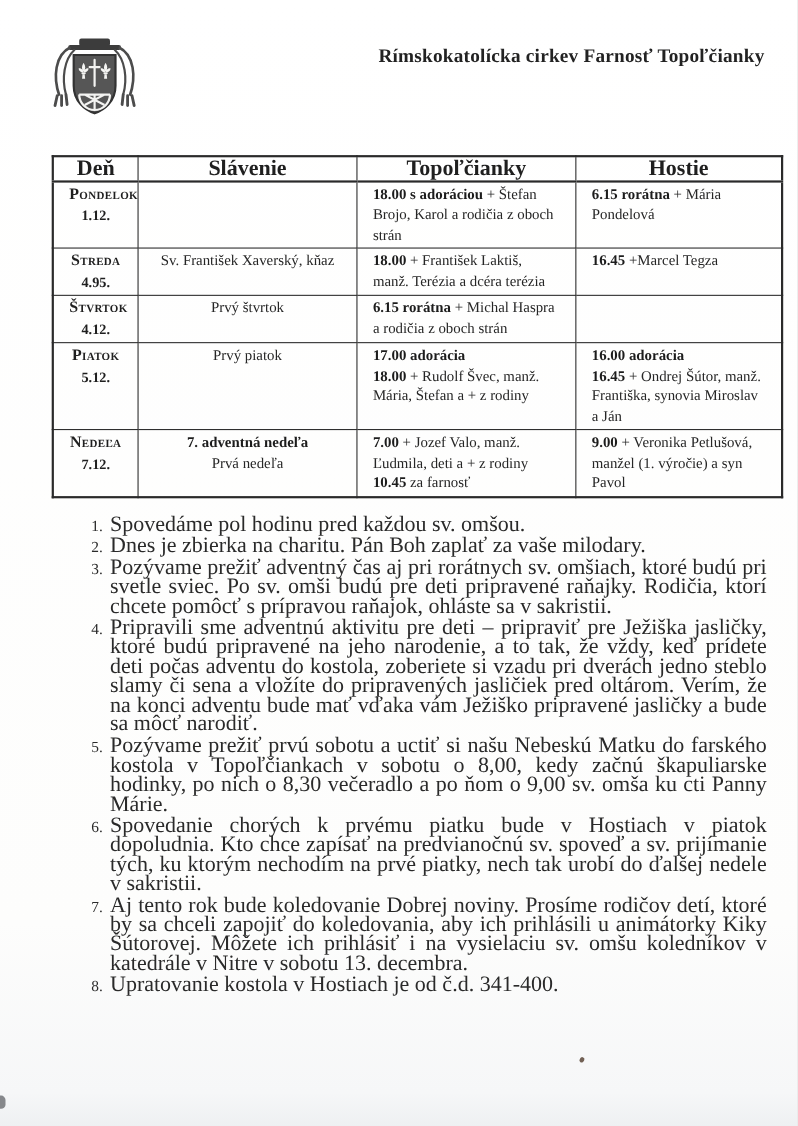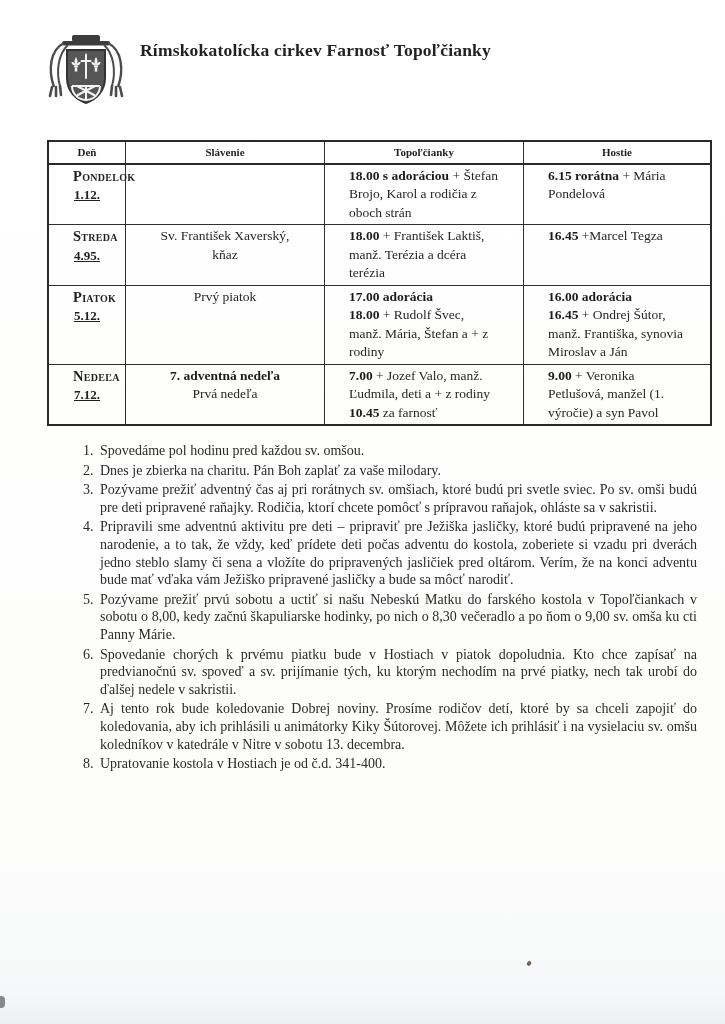--- a/index.html
+++ b/index.html
@@ -10,54 +10,54 @@
     background:linear-gradient(180deg,#ffffff 0%,#fdfdfc 82%,#f6f7f8 97%,#eef0f2 100%);
     font-family:"Liberation Serif","DejaVu Serif",serif;
     color:#262626;
     overflow:hidden;
     box-sizing:border-box;
     padding-top:30px;
   }
   
   .header { display:flex; padding:0 30px 0 36px; align-items:flex-start; }
   .logo-box { width:104px; flex:0 0 104px; }
-  .titles { flex:1; text-align:left; padding-top:8px; }
+  .titles { flex:1; text-align:right; padding-top:8px; }
   .title-line { font-weight:bold; font-size:17.5px; line-height:24px; letter-spacing:.2px; color:#222; }
   
   table.schedule {
     border-collapse:collapse;
     margin:16px 0 0 47px;
     width:656px;
     table-layout:fixed;
   }
   table.schedule th, table.schedule td {
     border:1px solid #2f2f2f;
     vertical-align:top;
     font-size:13.5px;
     line-height:18.5px;
-    padding:2px 24px;
+    padding:2px 14px;
   }
   table.schedule { border:2px solid #2a2a2a; }
   table.schedule th {
-    font-size:11px; font-weight:bold; text-align:center;
+    font-size:20px; font-weight:bold; text-align:center;
     padding:1px 4px; border-bottom:2px solid #2a2a2a; color:#1f1f1f;
   }
   .col-day    { width:68px;  text-align:center; }
   .col-slav   { width:190px; text-align:center; }
   .col-topo   { width:190px; }
   .col-host   { width:178px; }
   .day-name { font-variant:small-caps; font-weight:bold; font-size:14.5px; letter-spacing:.3px; color:#1f1f1f; }
-  .day-date { font-weight:bold; font-size:13px; margin-top:1px; color:#1f1f1f;text-decoration:underline; }
+  .day-date { font-weight:bold; font-size:13px; margin-top:1px; color:#1f1f1f; }
   td .seg { margin:0; }
   td .seg b { color:#1c1c1c;text-align:center; }
   
   ol.ann {
     margin:16px 28px 0 62px;
     padding-left:35px;
-    font-size:14px;
+    font-size:20px;
     line-height:17.6px;
     color:#2a2a2a;
   }
   ol.ann li { text-align:justify; margin-bottom:2px; padding-left:3px; }
   ol.ann li::marker { font-size:14px; }
   
   .speck { position:absolute; left:527px; top:961px; width:4px; height:5px;
            background:#5a4638; border-radius:50% 40% 55% 45%; transform:rotate(28deg); opacity:.85; }
   .edge-nub { position:absolute; left:0; top:996px; width:5px; height:12px;
               background:#6a6d70; border-radius:0 4px 4px 0; opacity:.8; }
@@ -142,20 +142,33 @@
           </td>
           <td class="col-topo">
             <div class="seg"><b>18.00</b> + František Laktiš, manž. Terézia a dcéra terézia</div>
           </td>
           <td class="col-host">
             <div class="seg"><b>16.45</b> +Marcel Tegza</div>
           </td>
         </tr>
         <tr>
           <td class="col-day">
+            <div class="day-name">Štvrtok</div>
+            <div class="day-date">4.12.</div>
+          </td>
+          <td class="col-slav">
+            <div class="seg">Prvý štvrtok</div>
+          </td>
+          <td class="col-topo">
+            <div class="seg"><b>6.15 rorátna</b> + Michal Haspra a rodičia z oboch strán</div>
+          </td>
+          <td class="col-host"></td>
+        </tr>
+        <tr>
+          <td class="col-day">
             <div class="day-name">Piatok</div>
             <div class="day-date">5.12.</div>
           </td>
           <td class="col-slav">
             <div class="seg">Prvý piatok</div>
           </td>
           <td class="col-topo">
             <div class="seg"><b>17.00 adorácia</b></div>
             <div class="seg"><b>18.00</b> + Rudolf Švec, manž. Mária, Štefan a + z rodiny</div>
           </td>

